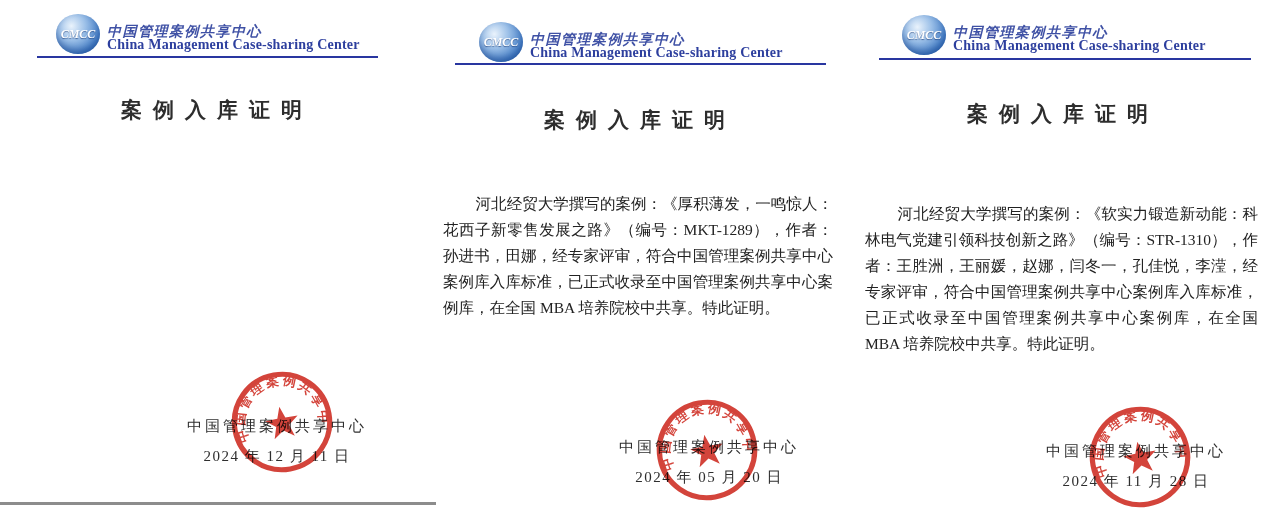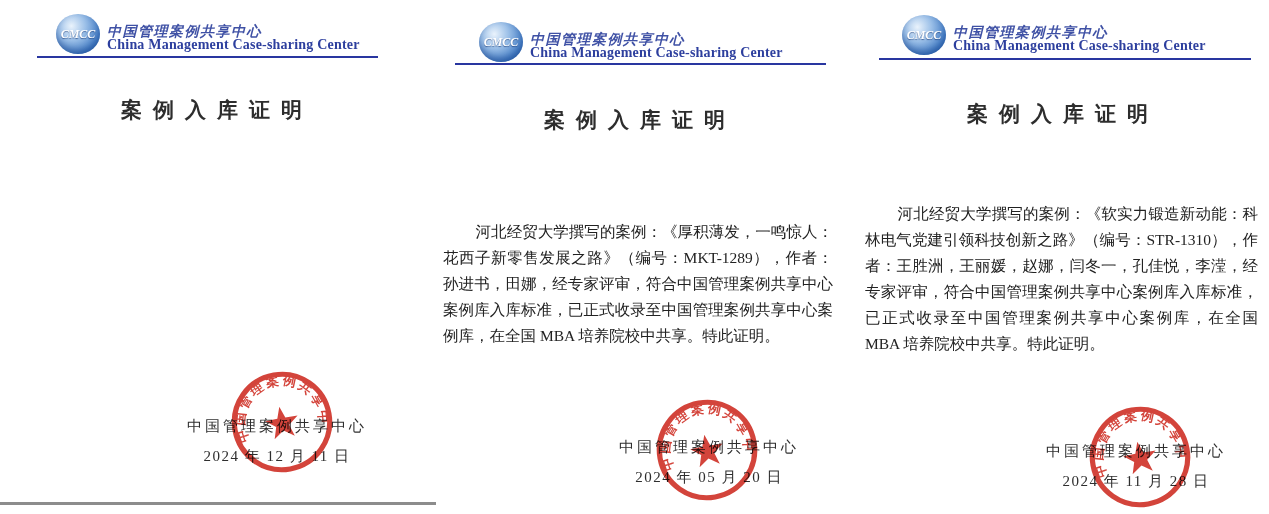--- a/index.html
+++ b/index.html
@@ -52,21 +52,21 @@
   .c1 .title{top:96px;} .c2 .title{top:106px;} .c3 .title{top:100px;}
 
   
   .body-text{
     position:absolute;
     font-size:15.5px;line-height:26px;color:#222222;
     text-align:justify;text-indent:2.1em;
     font-weight:500;
   }
   .c1 .body-text{top:180px;left:25px;width:375px;}
-  .c2 .body-text{top:203px;left:20px;width:390px;}
+  .c2 .body-text{top:175px;left:20px;width:390px;}
   .c3 .body-text{top:185px;left:19px;width:393px;}
 
   
   .footer{position:absolute;text-align:center;color:#2e2e2e;}
   .c1 .footer{top:417px;left:157px;width:240px;}
   .c2 .footer{top:438px;left:166px;width:240px;}
   .c3 .footer{top:442px;left:170px;width:240px;}
   .footer-org{font-size:15px;letter-spacing:3px;white-space:nowrap;}
   .footer-date{font-size:15px;letter-spacing:1.5px;margin-top:11px;white-space:nowrap;}
 

